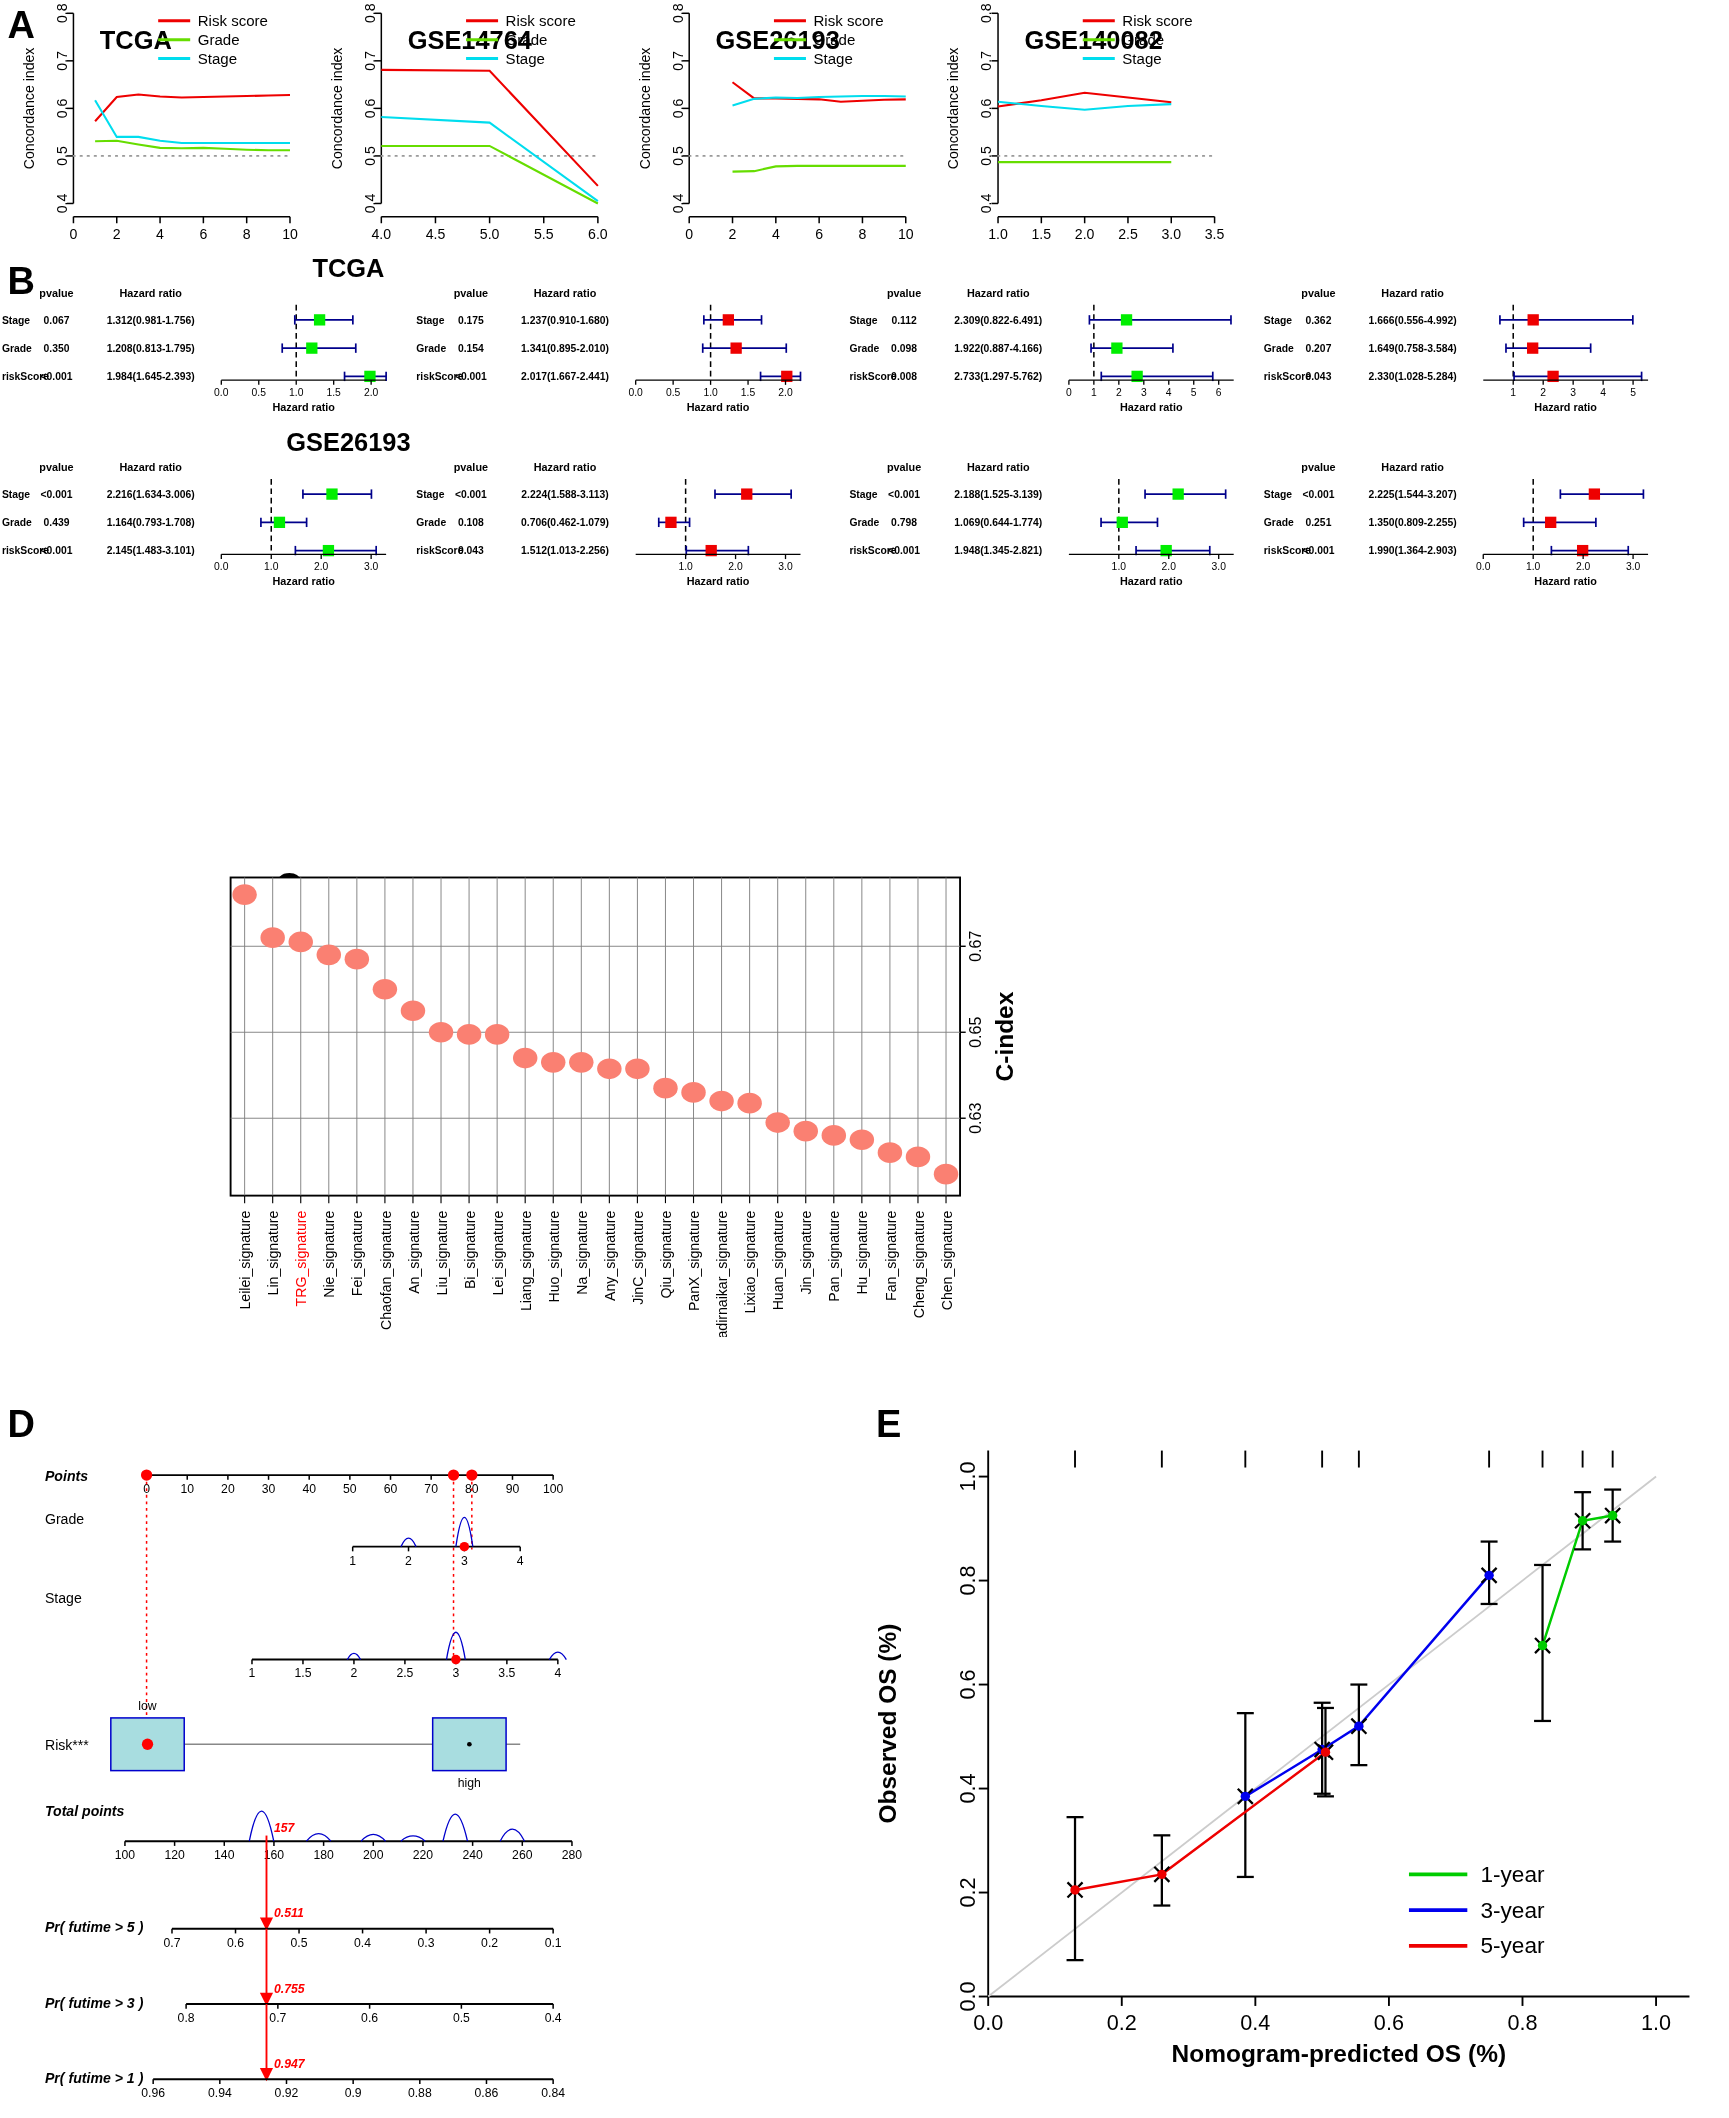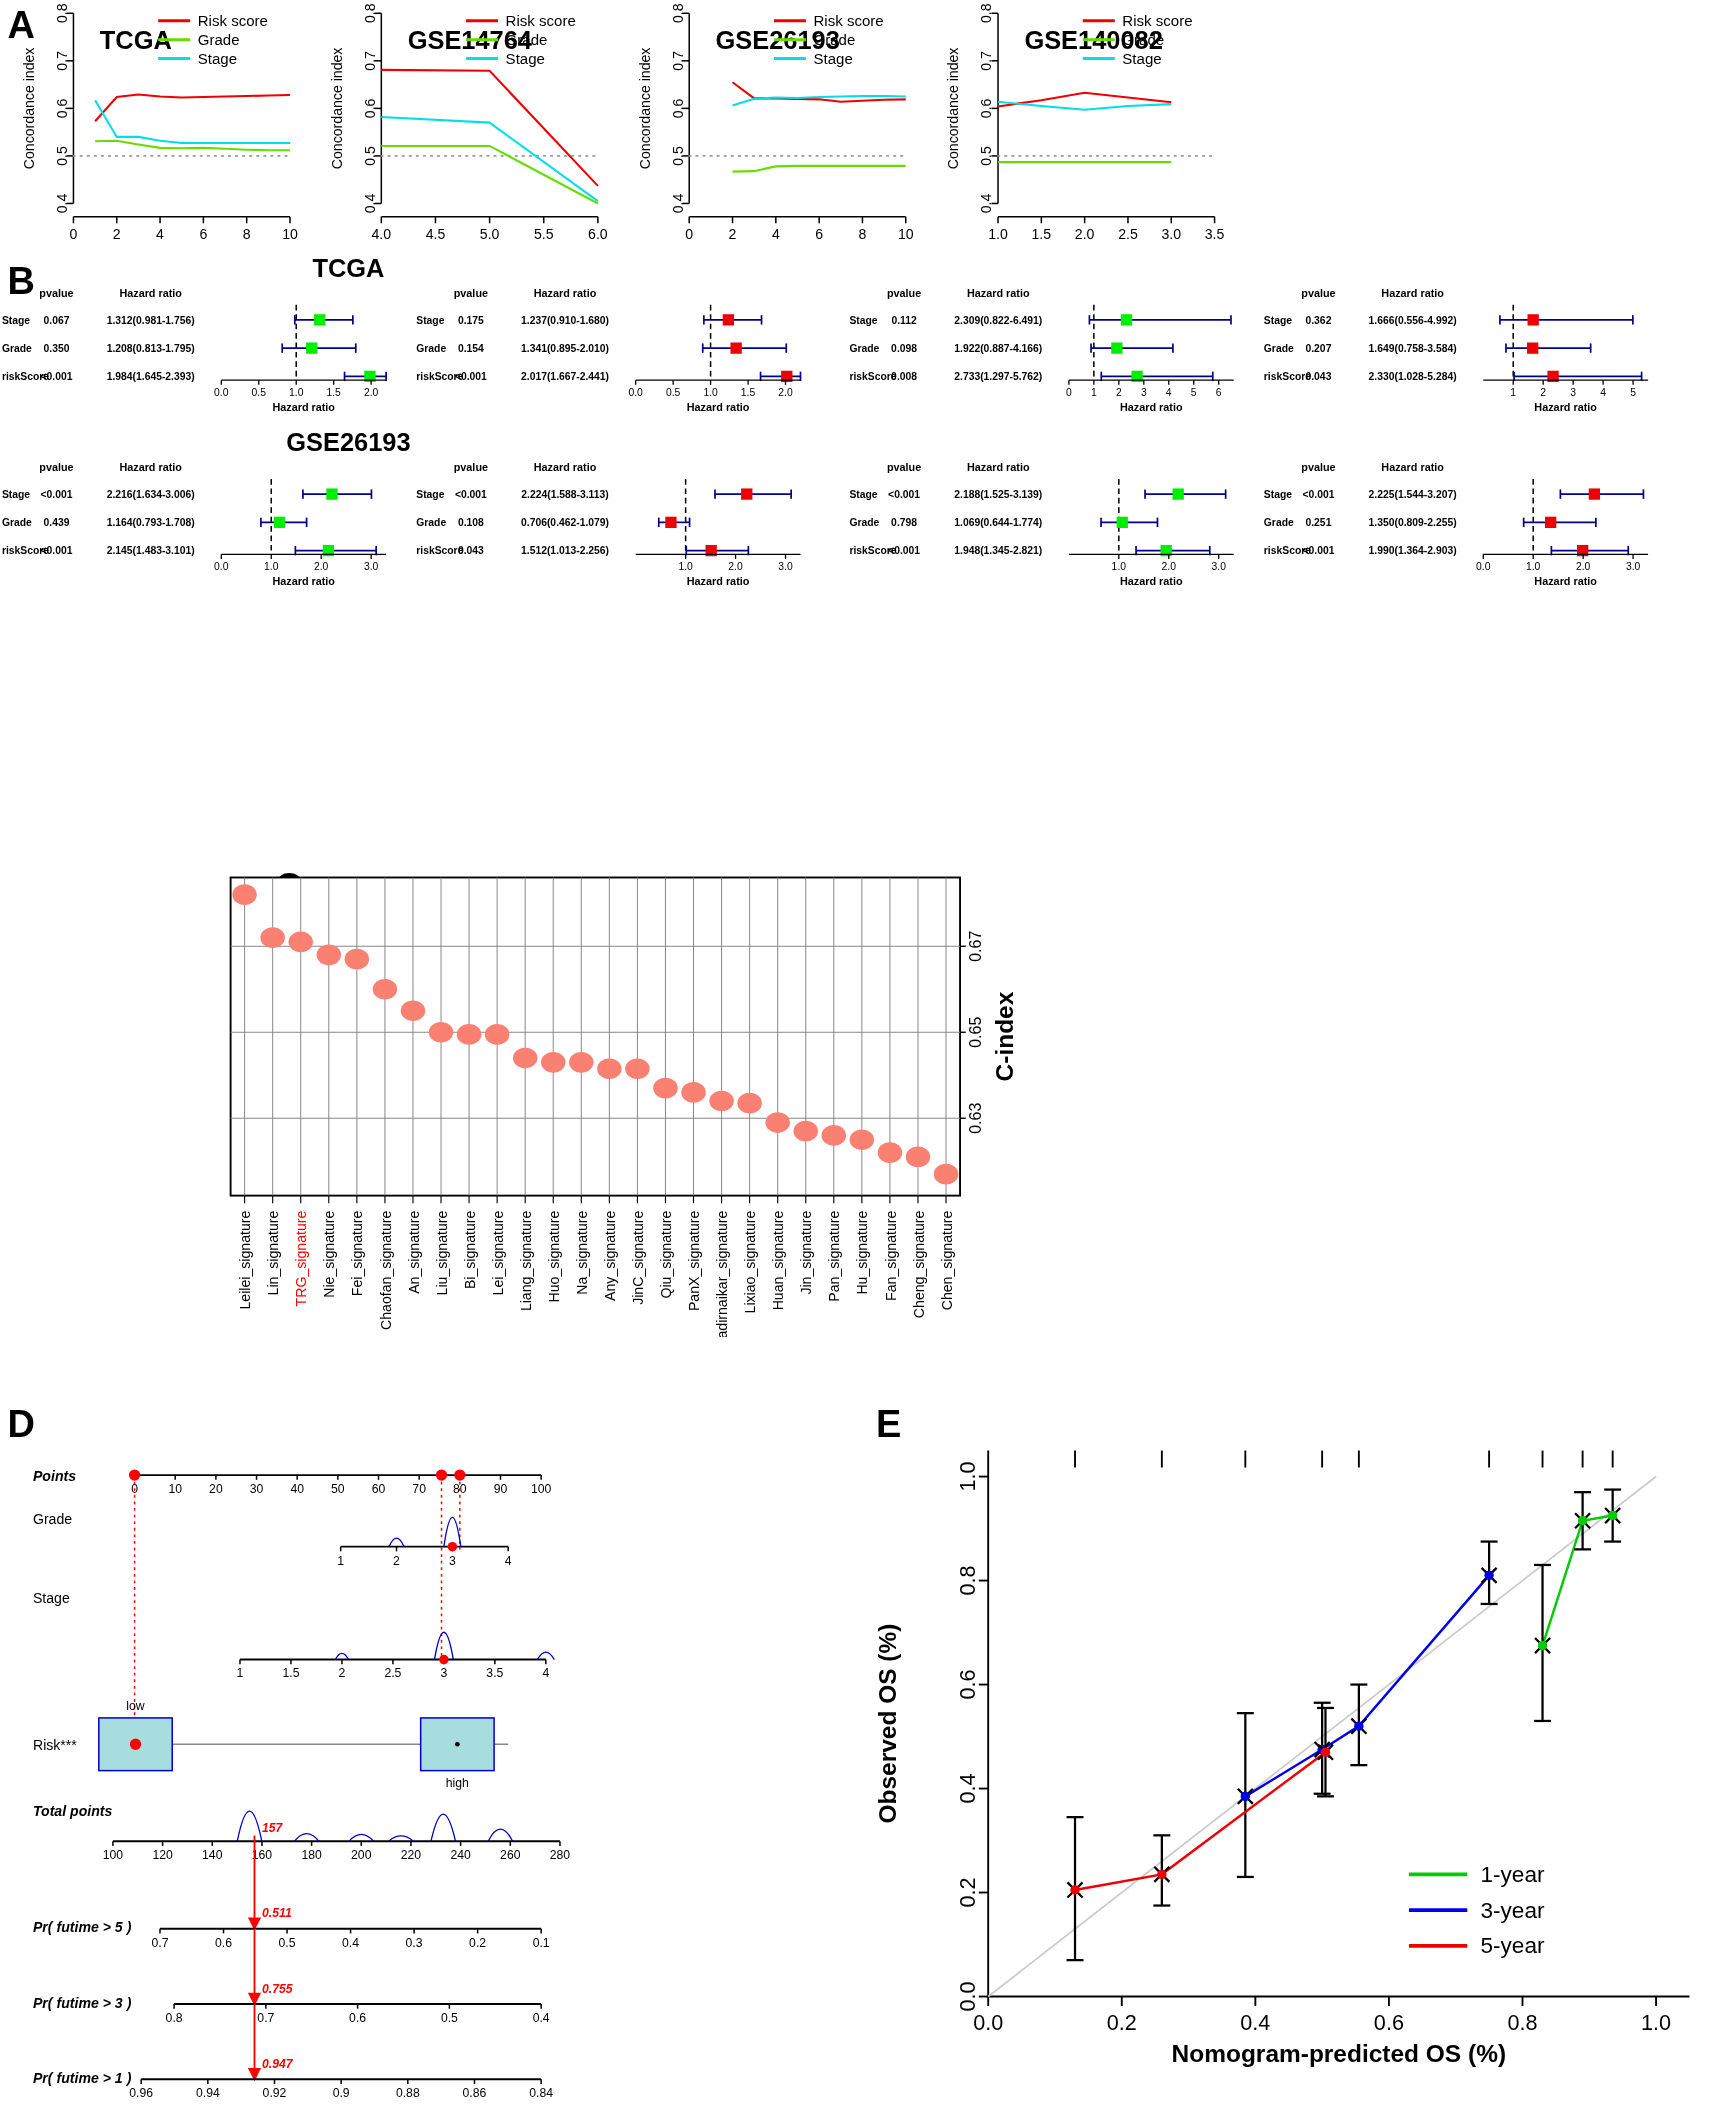--- a/index.html
+++ b/index.html
@@ -602,21 +602,21 @@
         <text x="951.4807692307693" y="366" text-anchor="end" font-size="15" fill="#000" font-family="&quot;Liberation Sans&quot;,sans-serif" transform="rotate(-90,951.4807692307693,366)">Fan_signature</text>
         <line x1="975.2884615384615" y1="350" x2="975.2884615384615" y2="358" stroke="#000" stroke-width="1.2"></line>
         <text x="981.2884615384615" y="366" text-anchor="end" font-size="15" fill="#000" font-family="&quot;Liberation Sans&quot;,sans-serif" transform="rotate(-90,981.2884615384615,366)">Cheng_signature</text>
         <line x1="1005.0961538461538" y1="350" x2="1005.0961538461538" y2="358" stroke="#000" stroke-width="1.2"></line>
         <text x="1011.0961538461538" y="366" text-anchor="end" font-size="15" fill="#000" font-family="&quot;Liberation Sans&quot;,sans-serif" transform="rotate(-90,1011.0961538461538,366)">Chen_signature</text>
       </g>
     </svg>
 </div>
 
 <div class="panel-letter" style="left:7.5px;top:1403px;">D</div>
-<div class="abs" style="left:0px;top:1394px;width:847px;height:725px;">
+<div class="abs" style="left:12px;top:1394px;width:847px;height:725px;">
   <svg id="svgD" width="847" height="725" viewBox="0 0 900 770">
       <g>
         <text x="35" y="92" font-size="15" font-family="&quot;Liberation Sans&quot;,sans-serif" font-style="italic" font-weight="bold">Points</text>
         <line x1="143" y1="86" x2="575" y2="86" stroke="#000" stroke-width="2"></line>
         <line x1="143" y1="86" x2="143" y2="91" stroke="#000" stroke-width="1.6"></line>
         <text x="143" y="105" text-anchor="middle" font-size="13" font-family="&quot;Liberation Sans&quot;,sans-serif">0</text>
         <line x1="186.2" y1="86" x2="186.2" y2="91" stroke="#000" stroke-width="1.6"></line>
         <text x="186.2" y="105" text-anchor="middle" font-size="13" font-family="&quot;Liberation Sans&quot;,sans-serif">10</text>
         <line x1="229.4" y1="86" x2="229.4" y2="91" stroke="#000" stroke-width="1.6"></line>
         <text x="229.4" y="105" text-anchor="middle" font-size="13" font-family="&quot;Liberation Sans&quot;,sans-serif">20</text>

